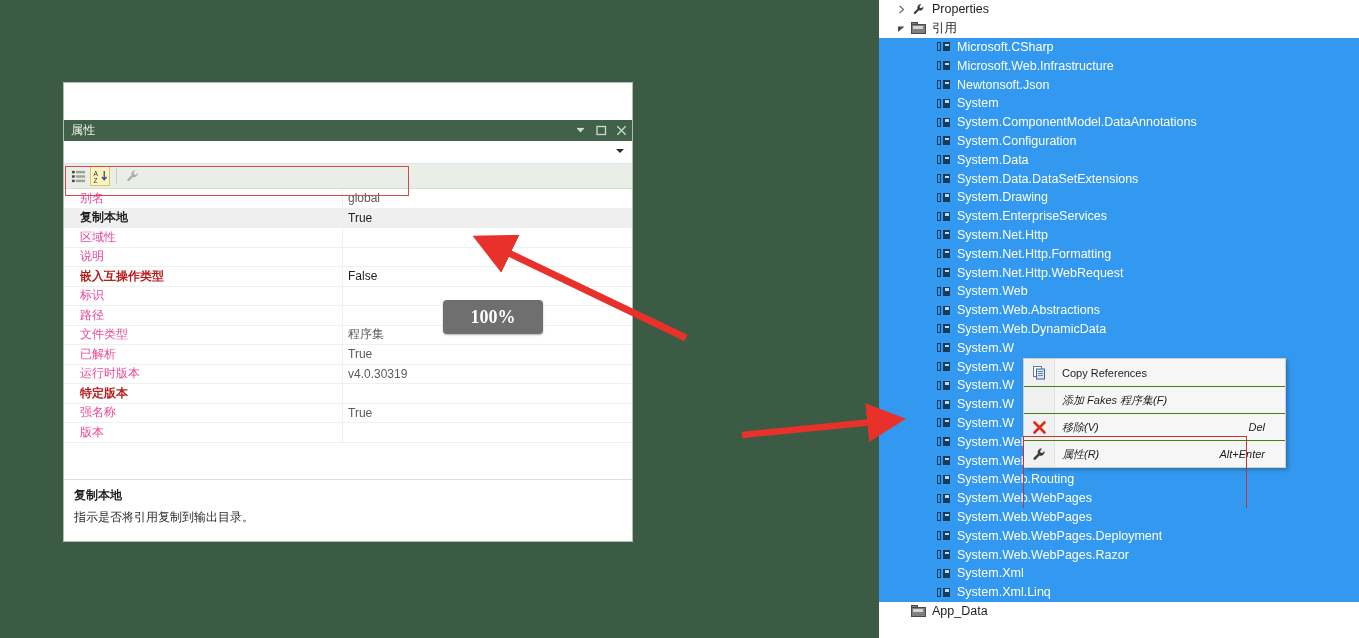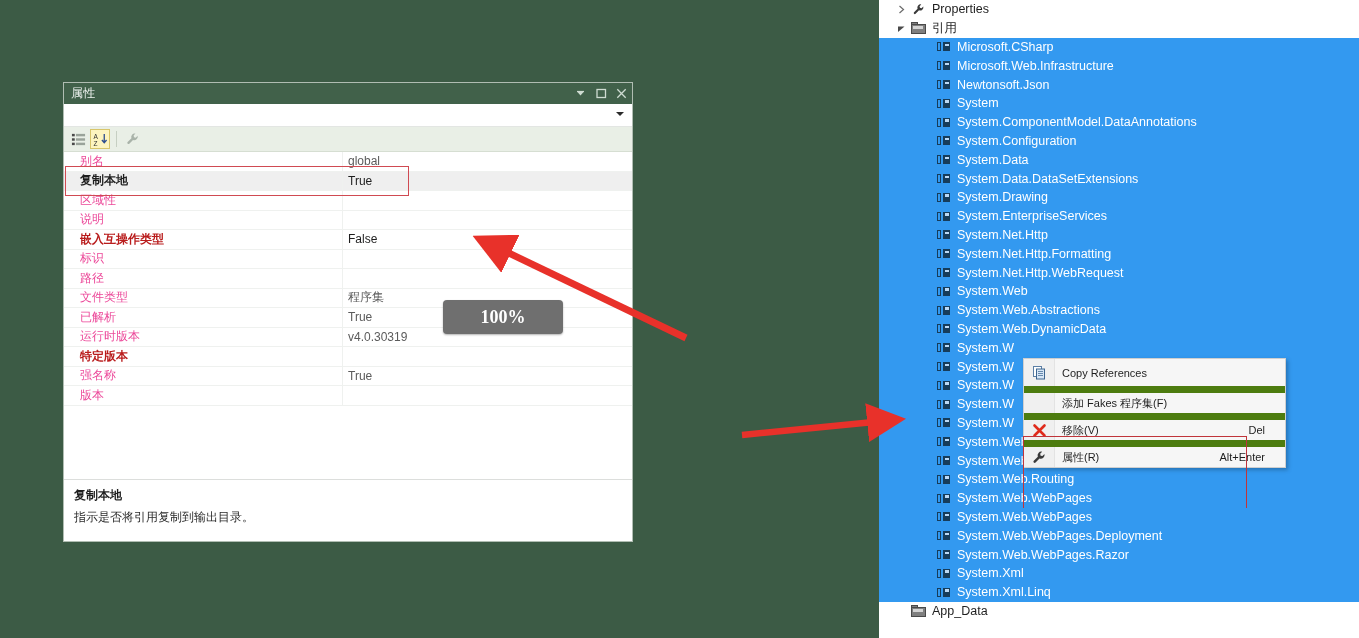--- a/index.html
+++ b/index.html
@@ -25,20 +25,21 @@
   }
   #props-titlebar {
     height: 21px;
     background: #41614a;
     color: #eef3ef;
     display: flex; align-items: center;
     font-size: 12px;
     padding-left: 7px;
     flex: 0 0 auto;
     position: relative;
+    margin-top: 37px;
   }
   #props-titlebar .title-text { letter-spacing: .2px; }
   .tb-buttons {
     position: absolute; right: 5px; top: 0;
     height: 21px; display: flex; align-items: center; gap: 9px;
   }
   .tb-btn {
     color: #cfdcd2; font-size: 12px; line-height: 1;
     cursor: default; user-select: none;
   }
@@ -211,21 +212,21 @@
     background: #f0f0f0; border-right: 1px solid #e3e3e3;
   }
   .mitem {
     position: relative;
     height: 27px;
     display: flex; align-items: center;
     font-size: 11px; color: #1e1e1e;
     box-sizing: border-box;
     z-index: 2;
   }
-  .mitem + .mitem { border-top: 7px solid #4d7c0f; }
+  .mitem + .mitem { border-top: 1px solid #4d7c0f; font-style: italic; }
   .mitem .m-ico {
     width: 30px; flex: 0 0 auto;
     display: flex; align-items: center; justify-content: center;
   }
   .mitem .m-label { padding-left: 8px; flex: 1 1 auto; }
   .mitem .m-accel { padding-right: 20px; color: #1e1e1e; }
 
   
   .annot { position: absolute; z-index: 40; pointer-events: none; }
   #rect-copylocal {
@@ -236,21 +237,21 @@
   #rect-menu {
     left: 1023px; top: 436px; width: 224px; height: 72px;
     border: 1.6px solid #c0343a;
     border-top-width: 1.6px;
     box-sizing: border-box;
     border-bottom: none;
   }
   #badge-100 {
     position: absolute;
     left: 443px; top: 300px;
-    width: 120px; height: 34px;
+    width: 100px; height: 34px;
     background: #6f6f6f;
     border-radius: 4px;
     color: #ffffff;
     font-family: "Liberation Serif", "DejaVu Serif", serif;
     font-weight: bold;
     font-size: 18px;
     display: flex; align-items: center; justify-content: center;
     box-shadow: 0 1px 2px rgba(0,0,0,0.3);
     z-index: 20;
   }

